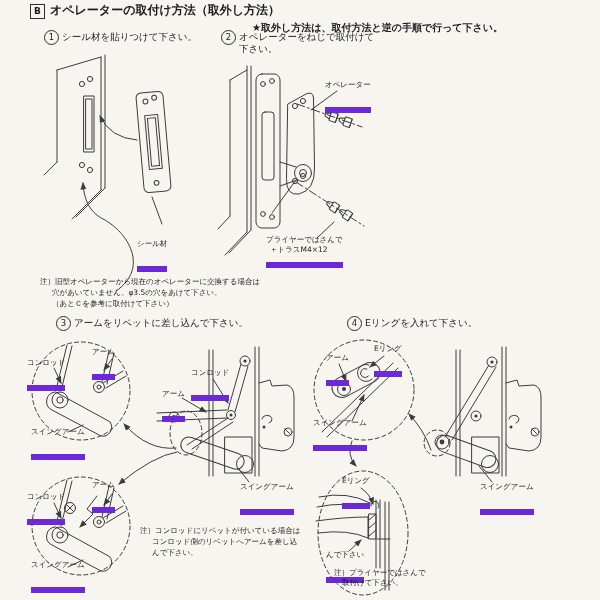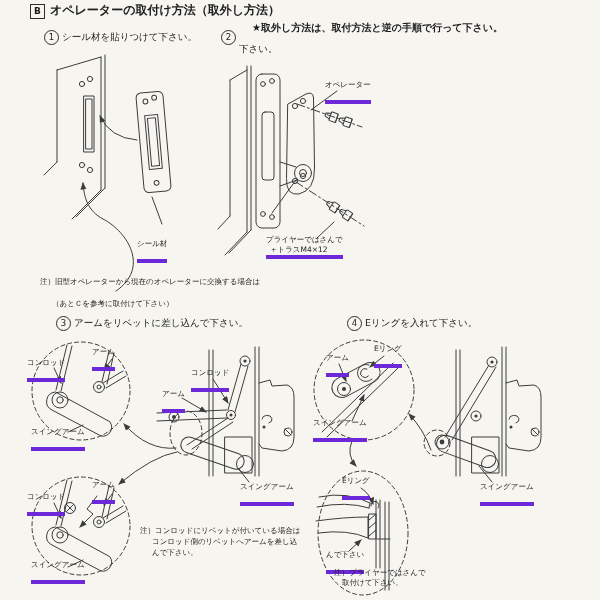--- a/index.html
+++ b/index.html
@@ -8,21 +8,21 @@
     background:#f6f5f0;overflow:hidden;
     font-family:"DejaVu Sans","Liberation Sans",sans-serif;
     color:#1c1c1c;
   }
   .txt{position:absolute;white-space:nowrap;line-height:1.15;}
   .t-main{font-size:12px;font-weight:bold;}
   .t-star{font-size:10px;font-weight:bold;}
   .t-step{font-size:9.5px;}
   .note{font-size:7.5px;}
   .lbl{font-size:7.5px;}
-  .ul{border-bottom:4px solid #6d28d9;padding-bottom:10px;}
+  .ul{border-bottom:6px solid #6d28d9;padding-bottom:17px;}
   .num{
     position:absolute;width:13px;height:13px;border:1px solid #2e2e2e;
     border-radius:50%;font-size:8.5px;text-align:center;line-height:13px;
   }
   .bbox{
     position:absolute;width:13px;height:13px;border:1.3px solid #2e2e2e;
     font-size:9px;font-weight:bold;text-align:center;line-height:13px;
   }
   #art{position:absolute;left:0;top:0;}
   #art *{stroke:#3c3c3c;fill:none;stroke-width:1;stroke-linecap:round;stroke-linejoin:round;}
@@ -243,23 +243,25 @@
   </svg>
 
   <div class="bbox" style="left:30px;top:4px;">B</div>
   <div class="txt t-main" style="left:50px;top:4px;">オペレーターの取付け方法（取外し方法）</div>
   <div class="txt t-star" style="left:252px;top:5px;margin-top:17px;">★取外し方法は、取付方法と逆の手順で行って下さい。</div>
 
   <div class="num" style="left:44px;top:30px;">1</div>
   <div class="txt t-step" style="left:62px;top:32px;">シール材を貼りつけて下さい。</div>
   <div class="txt lbl ul" style="left:137px;top:240px;">シール材</div>
   <div class="txt note" style="left:40px;top:278px;">注）旧型オペレーターから現在のオペレーターに交換する場合は</div>
+  <div class="txt note" style="left:52px;top:289px;">穴があいていません。φ3.5の穴をあけて下さい。</div>
   <div class="txt note" style="left:52px;top:300px;">（あとＣを参考に取付けて下さい）</div>
 
   <div class="num" style="left:221px;top:30px;">2</div>
+  <div class="txt t-step" style="left:239px;top:32px;">オペレーターをねじで取付けて</div>
   <div class="txt t-step" style="left:239px;top:44px;">下さい。</div>
   <div class="txt lbl ul" style="left:325px;top:81px;">オペレーター</div>
   <div class="txt lbl ul" style="left:266px;top:236px;">プライヤーではさんで</div>
   <div class="txt lbl" style="left:270px;top:246px;">＋トラスM4×12</div>
 
   <div class="num" style="left:56px;top:316px;">3</div>
   <div class="txt t-step" style="left:74px;top:318px;">アームをリベットに差し込んで下さい。</div>
 
   <div class="txt lbl ul" style="left:27px;top:359px;">コンロッド</div>
   <div class="txt lbl ul" style="left:92px;top:348px;">アーム</div>

